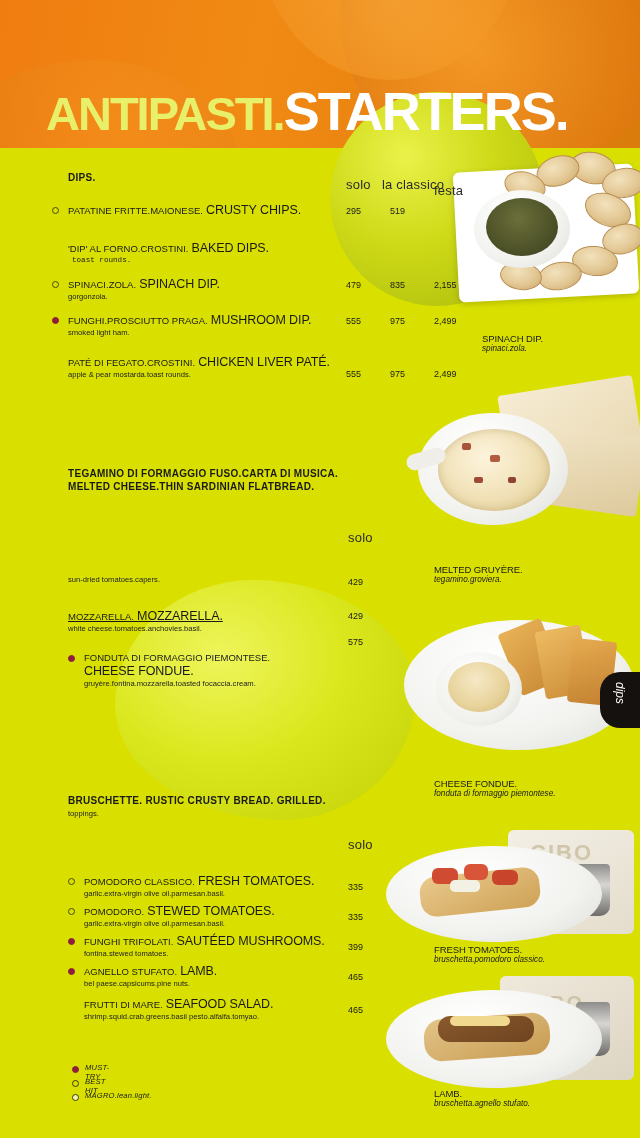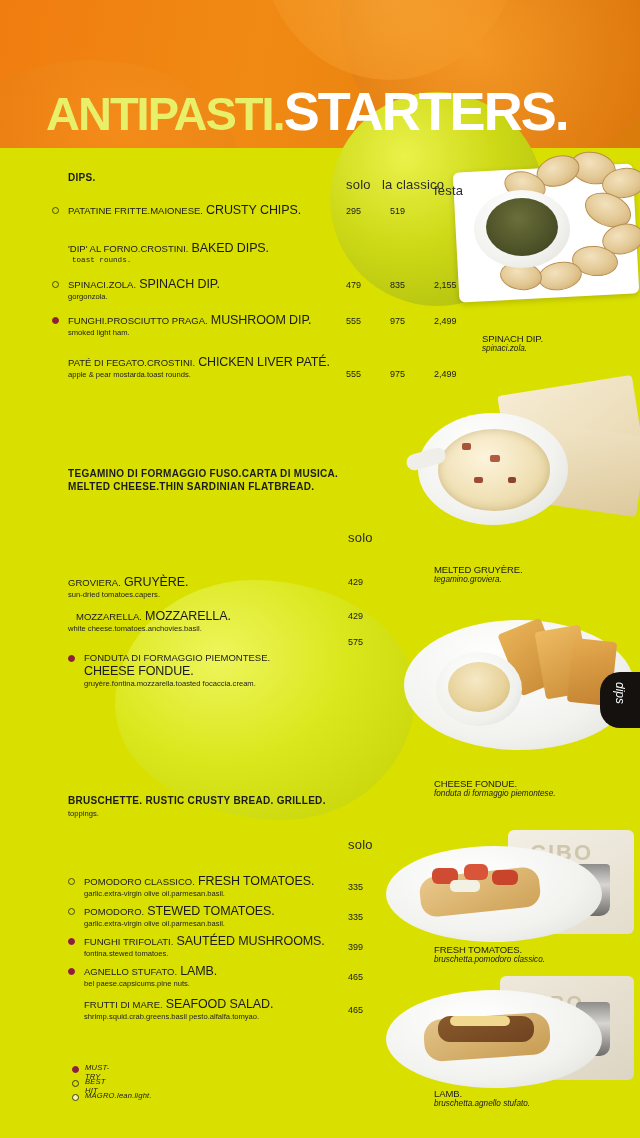--- a/index.html
+++ b/index.html
@@ -311,30 +311,26 @@
 
 <div class="section" style="left:68px; top:468px; width:400px;">
   <div class="sect-head">TEGAMINO DI FORMAGGIO FUSO.CARTA DI MUSICA.</div>
   <div class="sect-head">MELTED CHEESE.THIN SARDINIAN FLATBREAD.</div>
 
   <div class="col-heads" style="left:280px; top:62px;">solo</div>
 
   <div style="position:relative; margin-top:82px;">
 
     <div class="item" style="height:28px;">
-      <div class="name" style="margin-left:0;">
-        <span class="small">GROVIERA.</span>
-        <span class="big">GRUYÈRE.</span>
-      </div>
       <div class="desc">sun-dried tomatoes.capers.</div>
       <div class="price" style="left:280px; top:2px;">429</div>
     </div>
 
     <div class="item" style="height:28px; margin-top:6px;">
-      <div class="name" style="margin-left:8px;">
+      <div class="name" style="margin-left:0;text-decoration:underline;">
         <span class="small">MOZZARELLA.</span>
         <span class="big">MOZZARELLA.</span>
       </div>
       <div class="desc">white cheese.tomatoes.anchovies.basil.</div>
       <div class="price" style="left:280px; top:2px;">429</div>
     </div>
 
     <div class="item" style="height:44px; margin-top:16px;">
       <span class="bullet filled" style="top:2px;"></span>
       <div class="name" style="margin-left:16px; font-size:9.5px;">

